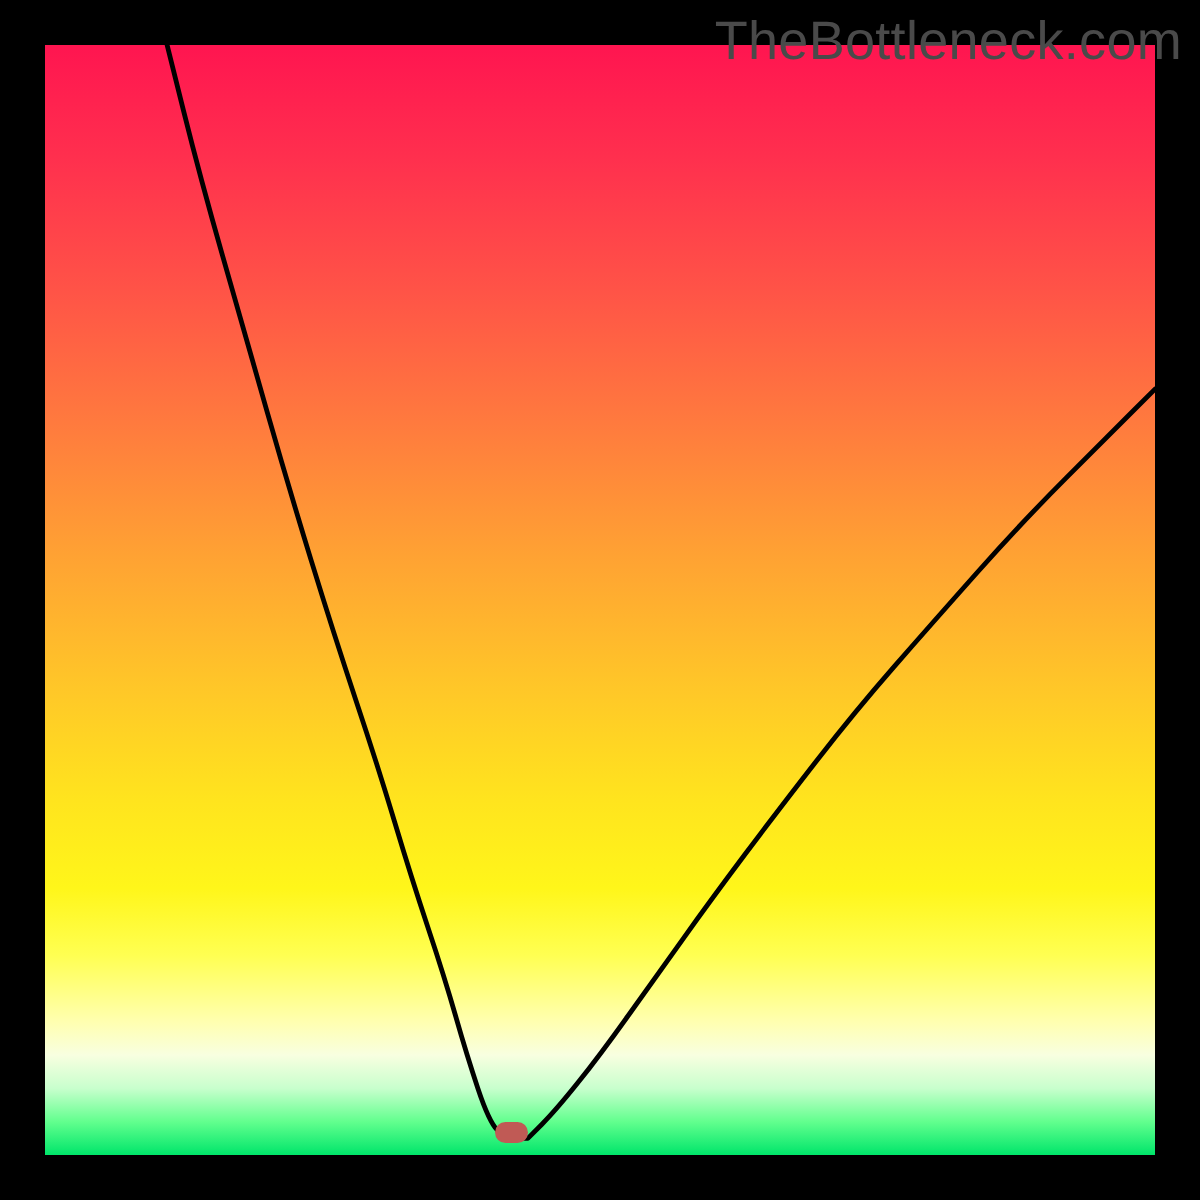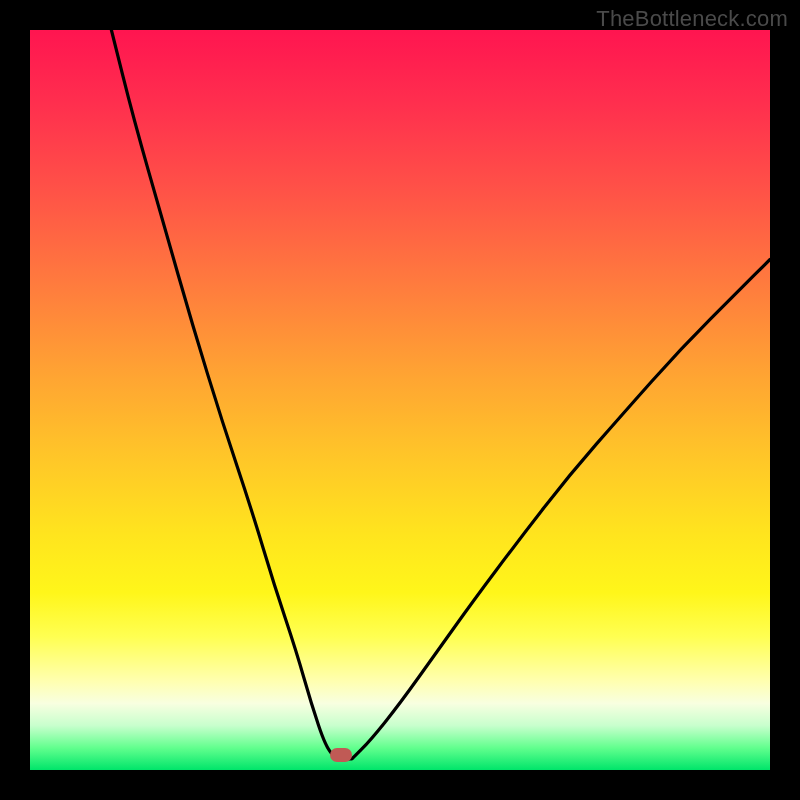--- a/index.html
+++ b/index.html
@@ -15,21 +15,21 @@
     position: relative;
     width: 800px;
     height: 800px;
     background: #000;
   }
   .watermark {
     position: absolute;
     top: 6px;
     right: 12px;
     color: #4a4a4a;
-    font-size: 22px;
+    font-size: 36px;
     font-weight: 500;
     letter-spacing: 0.2px;
     z-index: 10;
   }
   .plot-area {
     position: absolute;
     left: 30px;
     top: 30px;
     width: 740px;   
     height: 740px;  

